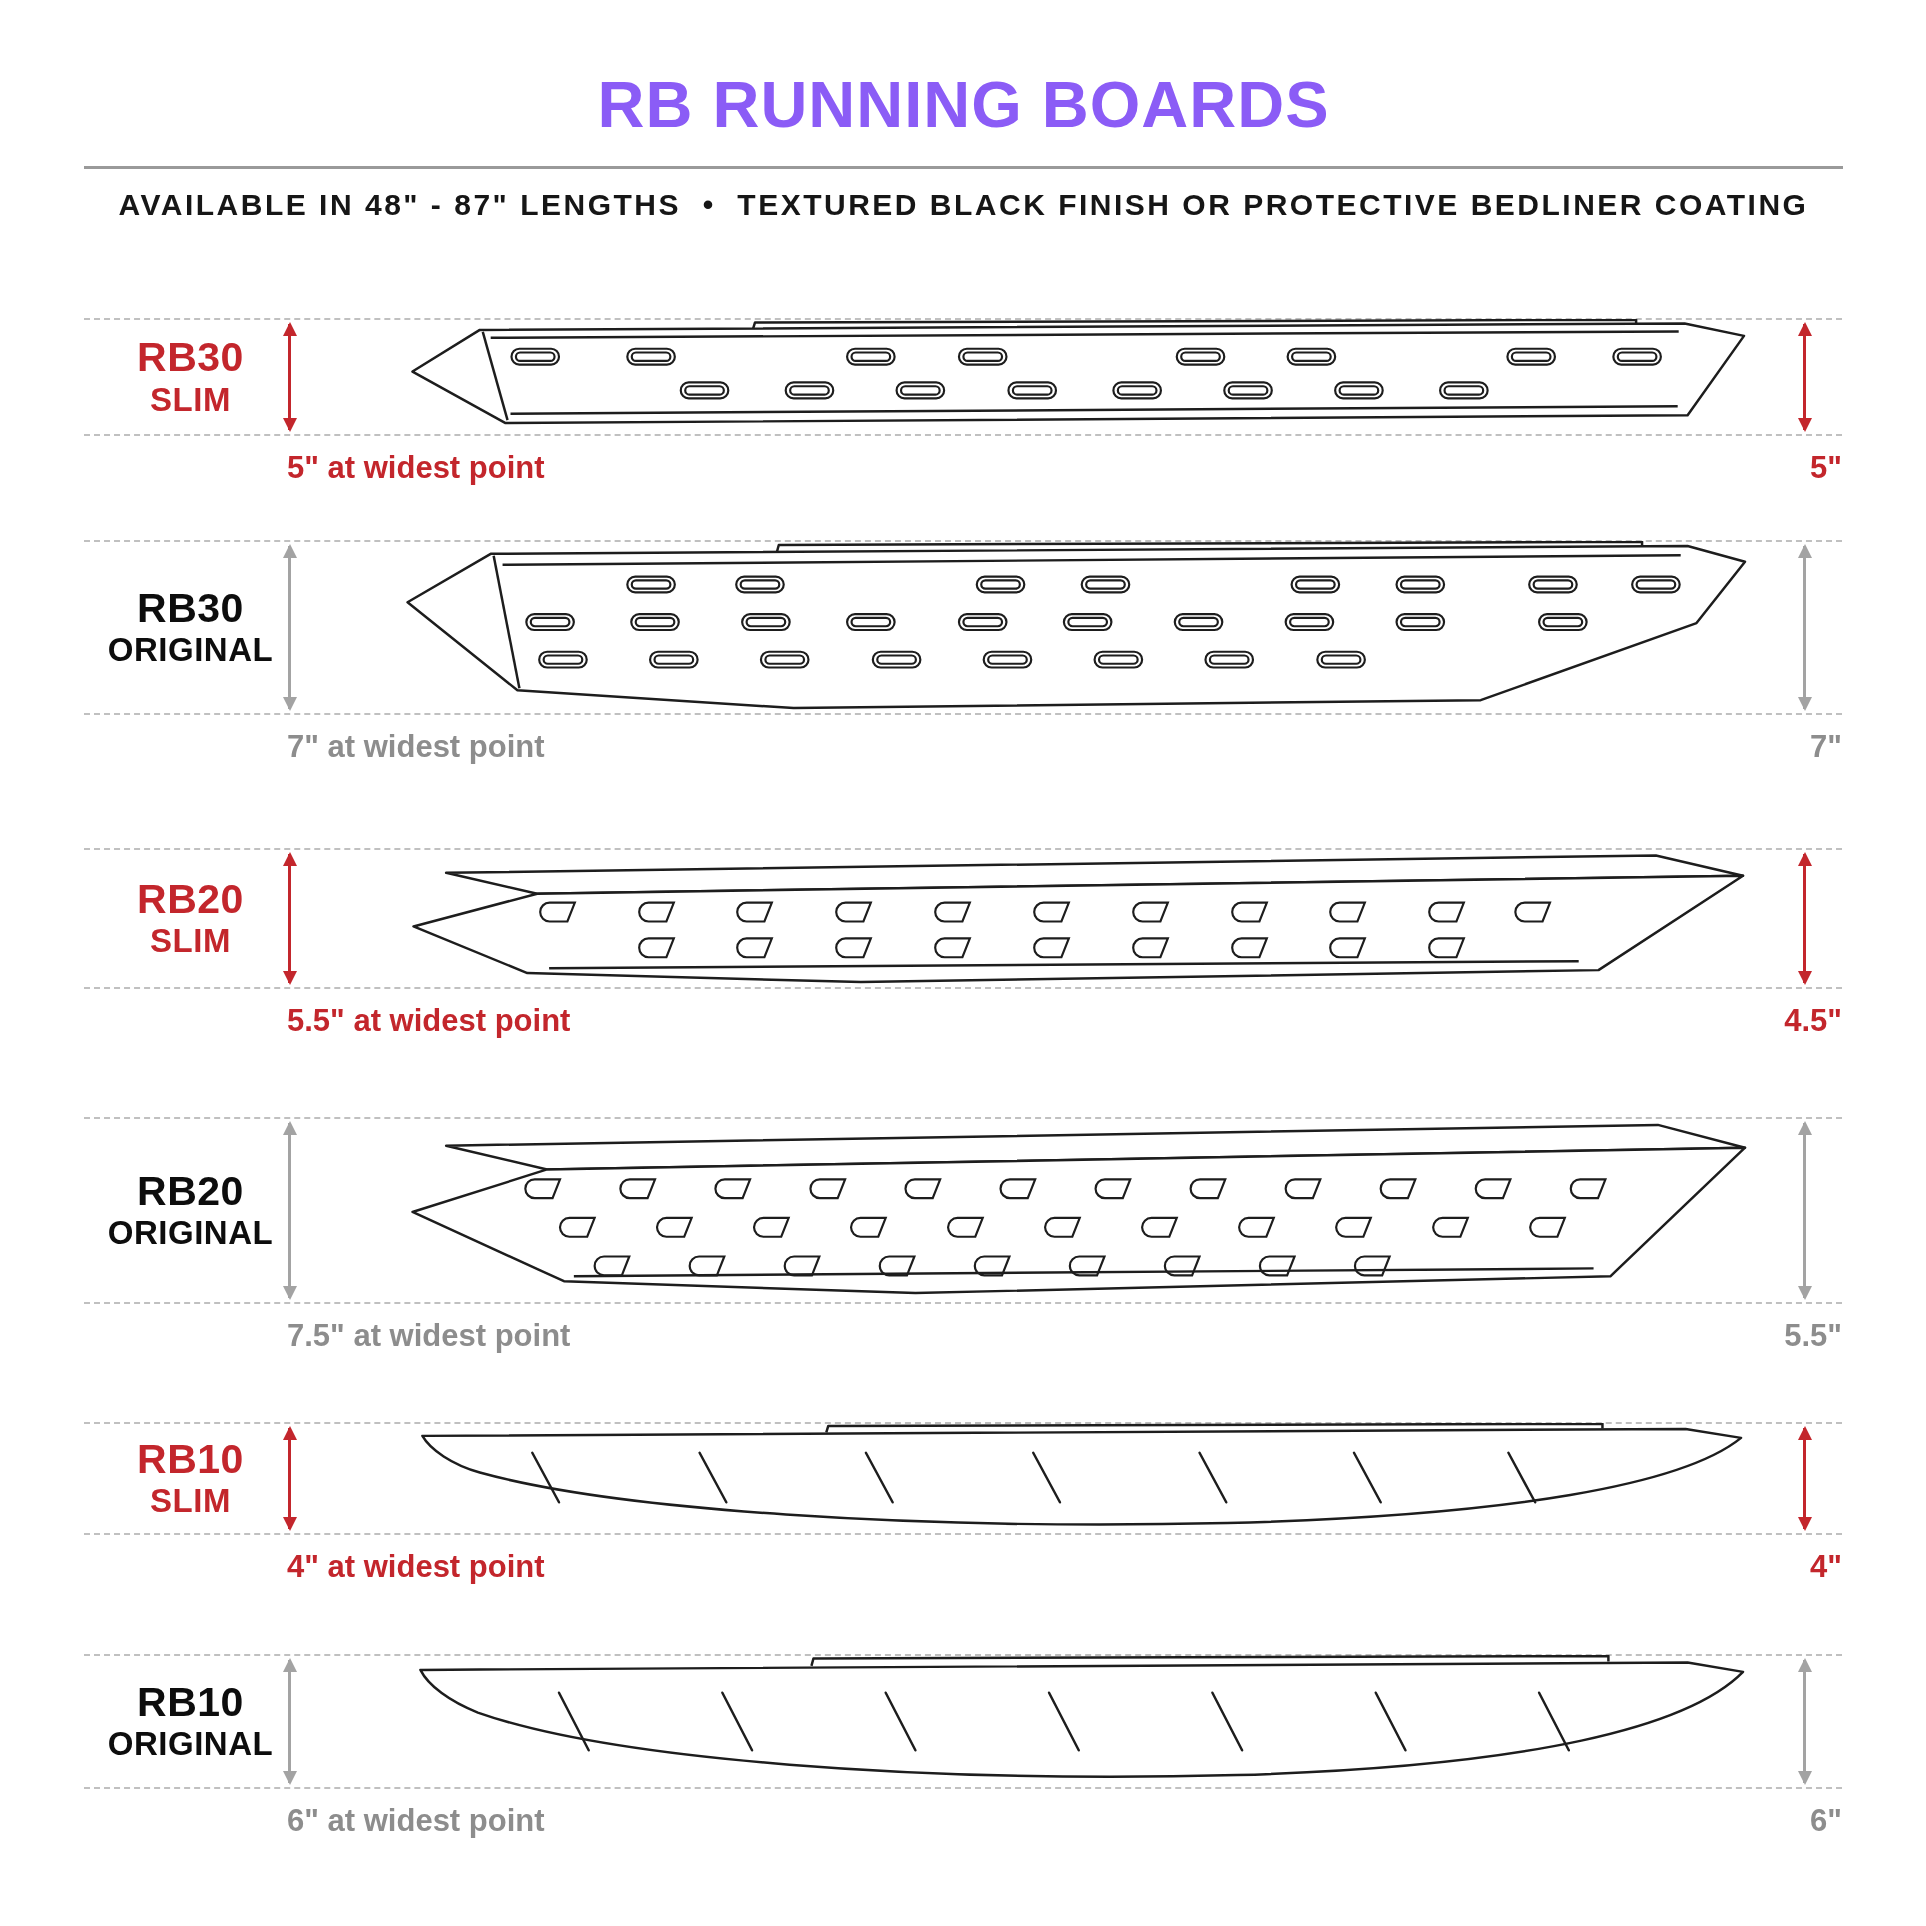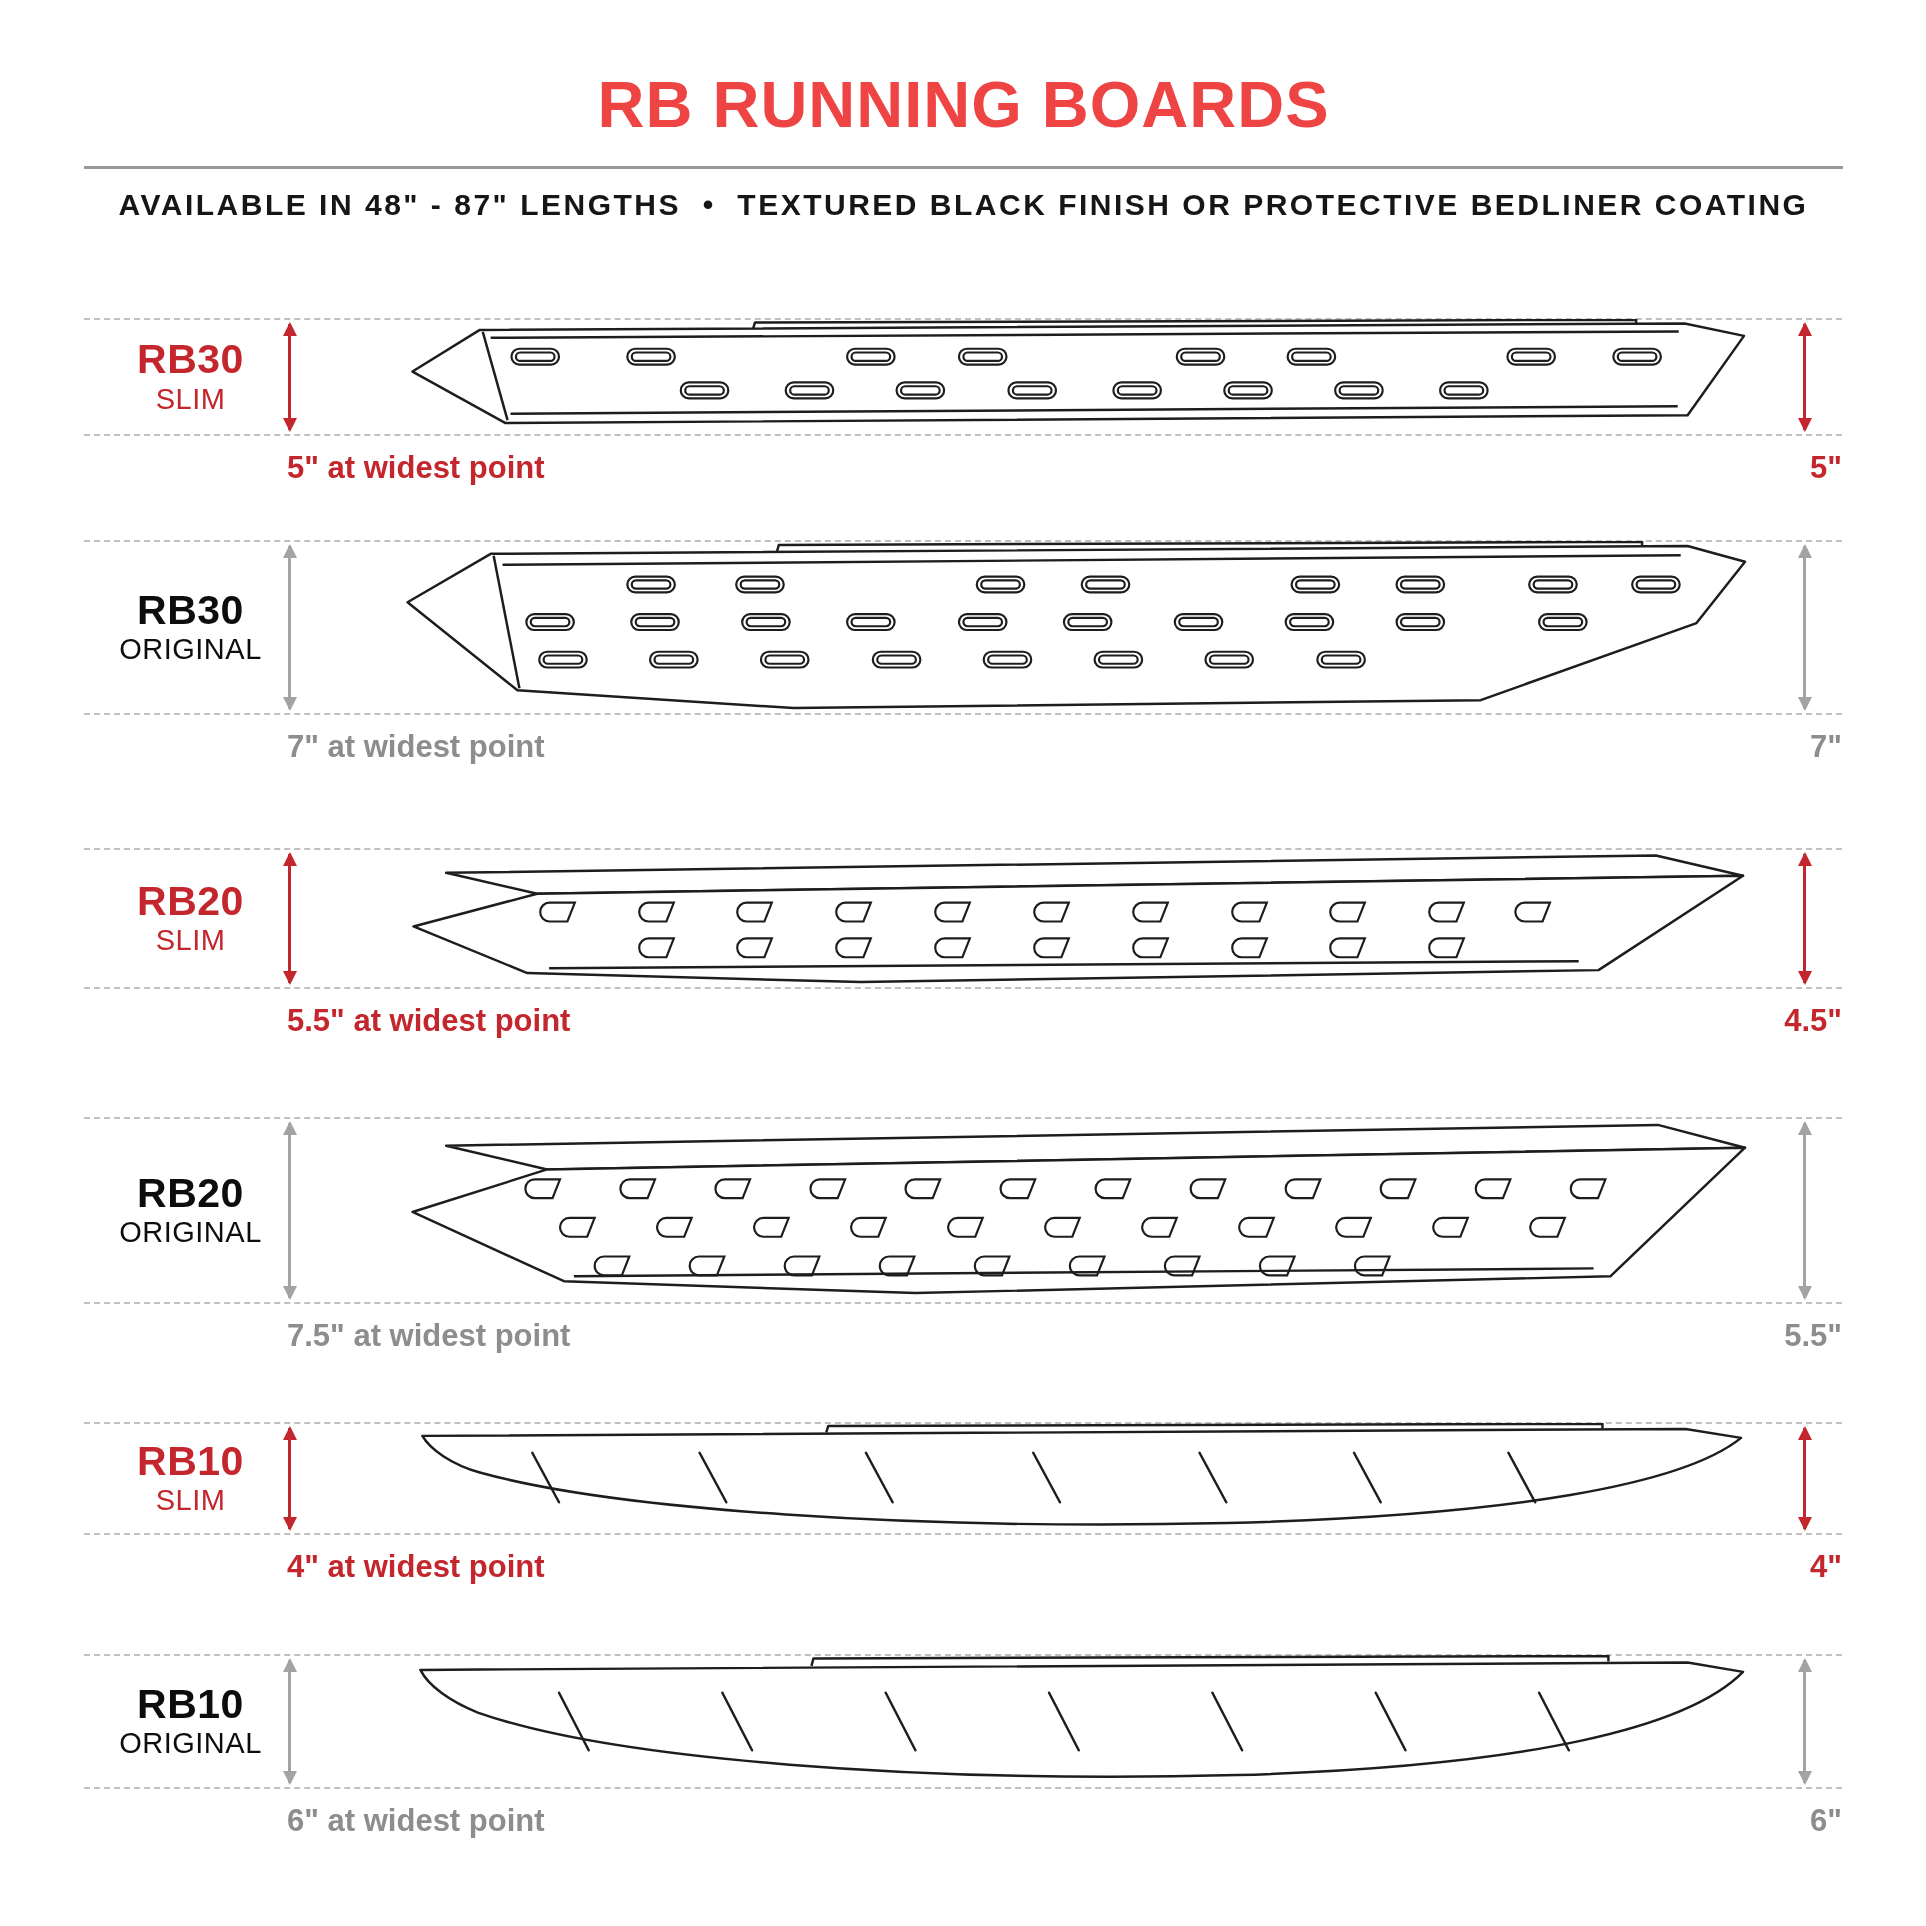--- a/index.html
+++ b/index.html
@@ -1,42 +1,42 @@
 <!DOCTYPE html>
 <html style="--accent-red: #c3262c; --arrow-gray: #a3a3a3; --text-gray: #8d8d8d; --ink: #1d1d1d; --dash-gray: #c0c0c0;"><head>
 <meta charset="utf-8">
 <style>
   html,body{margin:0;padding:0;background:#fff;}
   .page{position:relative;width:1927px;height:1927px;background:#fff;overflow:hidden;
         font-family:"Liberation Sans",sans-serif;color:#111;}
 
   
   .title{position:absolute;top:67px;left:0;width:100%;text-align:center;
-         font-size:65px;font-weight:900;letter-spacing:1px;color:#ef4444;}
+         font-size:65px;font-weight:900;letter-spacing:1px;color:#8b5cf6;}
   .header-rule{position:absolute;top:166px;left:84px;right:84px;border-top:3px solid #9a9a9a;}
   .subtitle{position:absolute;top:188px;left:0;width:100%;text-align:center;
             font-size:30px;font-weight:700;letter-spacing:2.5px;color:#161616;white-space:nowrap;}
 
   
   .row{position:absolute;left:84px;width:1758px;}
   #row1{top:319px;height:116px;}
   #row2{top:541px;height:173px;}
   #row3{top:849px;height:139px;}
   #row4{top:1118px;height:185px;}
   #row5{top:1423px;height:111px;}
   #row6{top:1655px;height:133px;}
 
   .dash{position:absolute;left:0;right:0;height:0;border-top:2px dashed var(--dash-gray,#c0c0c0);}
   .dash.top{top:-1px;}
   .dash.bottom{bottom:-1px;}
 
   .label{position:absolute;left:0;width:213px;top:50%;transform:translateY(-50%);
          text-align:center;line-height:1.02;}
   .model{font-size:41px;font-weight:900;letter-spacing:0.5px;}
-  .variant{font-size:29px;font-weight:400;letter-spacing:0.5px;margin-top:4px;}
+  .variant{font-size:33px;font-weight:700;letter-spacing:0.5px;margin-top:4px;}
   .slim .model,.slim .variant{color:var(--accent-red,#c3262c);}
   .original .model,.original .variant{color:#0d0d0d;}
 
   .arrow{position:absolute;top:5px;bottom:5px;width:3px;background:currentColor;}
   .slim .arrow{color:var(--accent-red,#c3262c);}
   .original .arrow{color:var(--arrow-gray,#a3a3a3);}
   .arrow::before,.arrow::after{content:"";position:absolute;left:50%;transform:translateX(-50%);
          width:0;height:0;border-left:7px solid transparent;border-right:7px solid transparent;}
   .arrow::before{top:-2px;border-bottom:14px solid currentColor;}
   .arrow::after{bottom:-2px;border-top:14px solid currentColor;}

